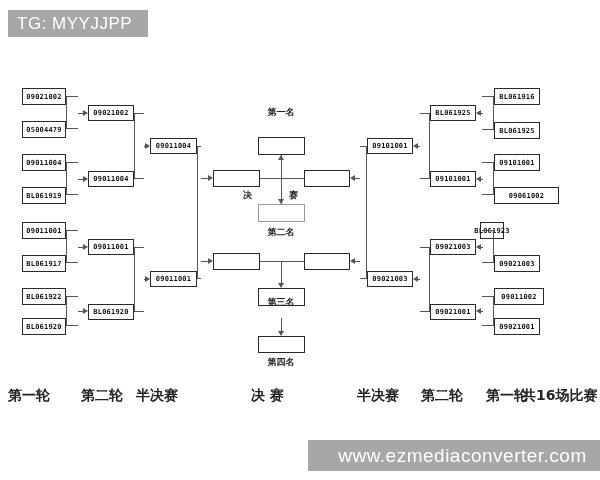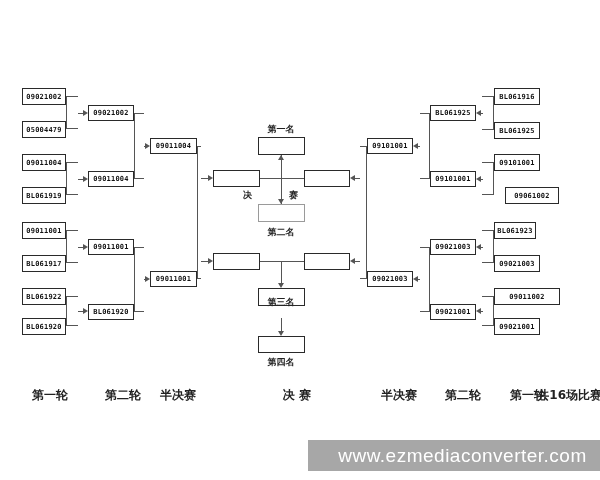--- a/index.html
+++ b/index.html
@@ -12,36 +12,39 @@
   .ftr-badge { left:308px; top:440px; width:309px; height:31px; font-size:19px; justify-content:center; letter-spacing:0.5px; }
 
   .title { position:absolute; left:0; top:66px; width:600px; text-align:center; font-size:14px; font-weight:bold; color:#222; letter-spacing:1px; }
 
   .tbox { position:absolute; background:#fff; border:1.5px solid #2a2a2a; display:flex; align-items:center; justify-content:center; font-size:7px; font-weight:bold; color:#111; letter-spacing:0.2px; font-family:"DejaVu Sans Mono","Liberation Mono",monospace; }
   .ebox { position:absolute; background:#fff; border:1.5px solid #2a2a2a; }
   .ebox.lite { border:1px solid #9a9a9a; }
 
   .plabel { position:absolute; width:70px; text-align:center; font-size:9px; font-weight:bold; color:#222; }
   .fchar { position:absolute; font-size:9px; font-weight:bold; color:#222; }
-  .rlabel { position:absolute; top:387px; text-align:right; font-size:12px; font-weight:bold; color:#222; }
+  .rlabel { position:absolute; top:387px; text-align:left; font-size:14px; font-weight:bold; color:#222; }
 
   .hl { position:absolute; border-top:1px solid #555; height:0; }
   .vl { position:absolute; border-left:1px solid #555; width:0; }
   .brL { position:absolute; border:1px solid #555; border-left:none; background:transparent; }
   .brR { position:absolute; border:1px solid #555; border-right:none; background:transparent; }
   .ar { position:absolute; width:0; height:0; border-top:3px solid transparent; border-bottom:3px solid transparent; border-left:5px solid #555; }
   .al { position:absolute; width:0; height:0; border-top:3px solid transparent; border-bottom:3px solid transparent; border-right:5px solid #555; }
   .au { position:absolute; width:0; height:0; border-left:3px solid transparent; border-right:3px solid transparent; border-bottom:5px solid #555; }
   .ad { position:absolute; width:0; height:0; border-left:3px solid transparent; border-right:3px solid transparent; border-top:5px solid #555; }
 </style>
 </head>
 <body>
 
 <div class="stage">
 
+  <div class="badge hdr-badge">
+    <span>TG: MYYJJPP</span>
+  </div>
   <div class="badge ftr-badge">
     <span>www.ezmediaconverter.com</span>
   </div>
 
 
   <div class="tbox" style="left:22px;top:88px;width:44px;height:17px">09021002</div>
   <div class="tbox" style="left:22px;top:121px;width:44px;height:17px">05004479</div>
   <div class="tbox" style="left:22px;top:154px;width:44px;height:17px">09011004</div>
   <div class="tbox" style="left:22px;top:187px;width:44px;height:17px">BL061919</div>
   <div class="tbox" style="left:22px;top:222px;width:44px;height:17px">09011001</div>
@@ -61,36 +64,36 @@
   <div class="tbox" style="left:367px;top:271px;width:46px;height:16px">09021003</div>
 
   <div class="tbox" style="left:430px;top:105px;width:46px;height:16px">BL061925</div>
   <div class="tbox" style="left:430px;top:171px;width:46px;height:16px">09101001</div>
   <div class="tbox" style="left:430px;top:239px;width:46px;height:16px">09021003</div>
   <div class="tbox" style="left:430px;top:304px;width:46px;height:16px">09021001</div>
 
   <div class="tbox" style="left:494px;top:88px;width:46px;height:17px">BL061916</div>
   <div class="tbox" style="left:494px;top:122px;width:46px;height:17px">BL061925</div>
   <div class="tbox" style="left:494px;top:154px;width:46px;height:17px">09101001</div>
-  <div class="tbox" style="left:505px;top:187px;width:54px;height:17px">09061002</div>
-  <div class="tbox" style="left:494px;top:222px;width:42px;height:17px">BL061923</div>
+  <div class="tbox" style="left:494px;top:187px;width:65px;height:17px">09061002</div>
+  <div class="tbox" style="left:480px;top:222px;width:24px;height:17px">BL061923</div>
   <div class="tbox" style="left:494px;top:255px;width:46px;height:17px">09021003</div>
-  <div class="tbox" style="left:494px;top:288px;width:66px;height:17px">09011002</div>
+  <div class="tbox" style="left:494px;top:288px;width:50px;height:17px">09011002</div>
   <div class="tbox" style="left:494px;top:318px;width:46px;height:17px">09021001</div>
 
   <div class="ebox" style="left:213px;top:170px;width:47px;height:17px"></div>
   <div class="ebox" style="left:304px;top:170px;width:46px;height:17px"></div>
   <div class="ebox" style="left:258px;top:137px;width:47px;height:18px"></div>
   <div class="ebox lite" style="left:258px;top:204px;width:47px;height:18px"></div>
   <div class="ebox" style="left:213px;top:253px;width:47px;height:17px"></div>
   <div class="ebox" style="left:304px;top:253px;width:46px;height:17px"></div>
   <div class="ebox" style="left:258px;top:288px;width:47px;height:18px"></div>
   <div class="ebox" style="left:258px;top:336px;width:47px;height:17px"></div>
 
-  <div class="plabel" style="left:246px;top:123px">第一名</div>
+  <div class="plabel" style="left:246px;top:106px">第一名</div>
   <div class="plabel" style="left:246px;top:226px">第二名</div>
   <div class="plabel" style="left:246px;top:296px">第三名</div>
   <div class="plabel" style="left:246px;top:356px">第四名</div>
   <div class="fchar" style="left:243px;top:189px">决</div>
   <div class="fchar" style="left:289px;top:189px">赛</div>
 
   <div class="rlabel" style="left:8px;width:60px">第一轮</div>
   <div class="rlabel" style="left:81px;width:60px">第二轮</div>
   <div class="rlabel" style="left:136px;width:60px">半决赛</div>
   <div class="rlabel" style="left:251px;width:60px">决 赛</div>

